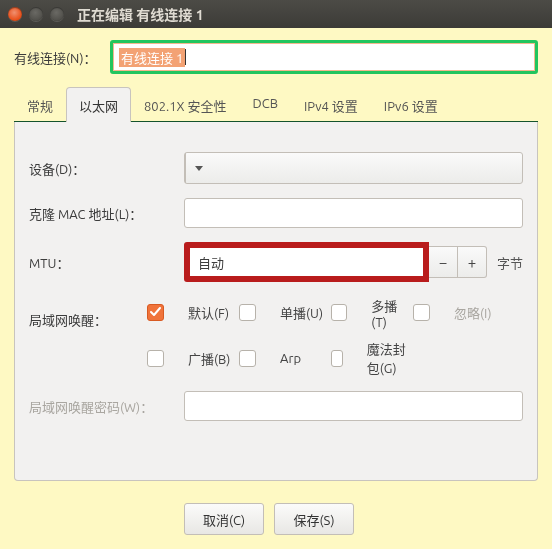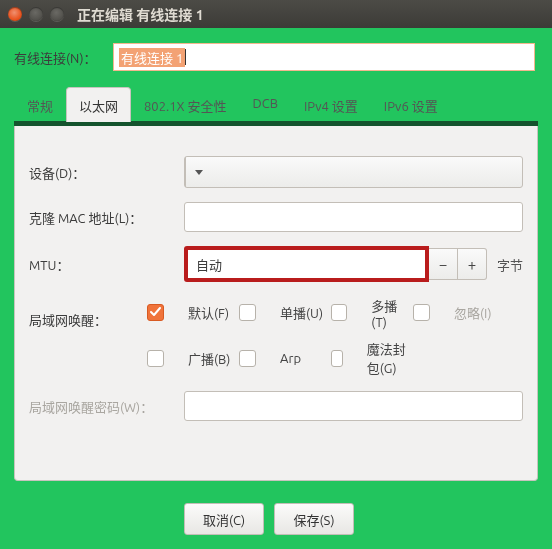--- a/index.html
+++ b/index.html
@@ -1,41 +1,41 @@
 <!DOCTYPE html>
 <html><head>
 <meta charset="utf-8">
 <style>
   html,body{margin:0;padding:0;font-family:"Ubuntu","Noto Sans CJK SC","WenQuanYi Micro Hei",sans-serif;font-size:13px;color:#3c3c3c;background:#dcdcdc}
-  .window{width:552px;height:549px;background:#22c55e;display:flex;flex-direction:column;box-sizing:border-box}
+  .window{width:552px;height:549px;background:#fef9c3;display:flex;flex-direction:column;box-sizing:border-box}
   .titlebar{height:28px;background:linear-gradient(to bottom,#4c4b46,#3c3b37);display:flex;align-items:center;padding:0 8px;color:#dfdbd2;font-weight:bold;font-size:14px}
   .wbtn{width:14px;height:14px;border-radius:7px;margin-right:7px;display:inline-block;box-shadow:inset 0 1px 1px rgba(0,0,0,.4),0 1px 0 rgba(255,255,255,.15)}
   .wbtn.close{background:radial-gradient(circle at 45% 40%,#f09070,#e95420 60%,#c33a00)}
   .wbtn.min,.wbtn.max{background:radial-gradient(circle at 45% 40%,#6a6964,#54534e 60%,#3b3a36)}
   .title-text{margin-left:6px}
   .body{flex:1;padding:12px 14px 12px 14px;display:flex;flex-direction:column;box-sizing:border-box}
   .row{display:flex;align-items:center;margin-bottom:12px}
   .lbl-top{width:96px;color:#3c3c3c}
   .conn-input{flex:1;height:28px;border:3px solid #22c55e;border-radius:3px;background:#fff;padding:0 6px;display:flex;align-items:center;box-shadow:0 0 0 1px #f3b68f inset}
   .conn-input .sel{background:#f3a274;color:#fff;padding:0 2px}
   .caret{width:1px;height:16px;background:#333;margin-left:0}
-  .tabs{display:flex;border-bottom:5px solid #14532d;margin-bottom:0;position:relative}
+  .tabs{display:flex;border-bottom:1px solid #14532d;margin-bottom:0;position:relative}
   .tab{padding:8px 12px 7px 12px;color:#555;border:1px solid transparent;border-bottom:none;border-top-left-radius:4px;border-top-right-radius:4px;cursor:pointer;position:relative;top:1px;background:transparent}
   .tab.active{background:#f2f1f0;border-color:#c8c4be;color:#333}
   .tabpage{border:1px solid #c8c4be;border-top:none;border-radius:0 0 4px 4px;padding:30px 14px 14px 14px;flex:1;background:#f2f1f0}
   .frow{display:flex;align-items:center;margin-bottom:14px}
   .frow .flabel{width:155px;color:#3c3c3c}
   .flabel.disabled{color:#a9a6a0}
   .finput{flex:1;height:28px;border:1px solid #c3beb7;border-radius:3px;background:#fff;padding:0 6px;display:flex;align-items:center}
   .combo{flex:1;height:30px;border:1px solid #c3beb7;border-radius:3px;background:linear-gradient(to bottom,#fafafa,#ececea);display:flex;align-items:center}
   .combo .ctext{flex:1;padding:0 8px}
   .combo .cbtn{width:26px;height:100%;border-left:1px solid #c3beb7;display:flex;align-items:center;justify-content:center}
   .tri{width:0;height:0;border-left:4px solid transparent;border-right:4px solid transparent;border-top:5px solid #555}
   .spin{display:flex;align-items:center;flex:1}
-  .spin .sfield{flex:1;height:28px;border:4px solid #b91c1c;border-radius:3px 0 0 3px;background:#fff;padding:0 8px;display:flex;align-items:center}
+  .spin .sfield{flex:1;height:28px;border:6px solid #b91c1c;border-radius:3px 0 0 3px;background:#fff;padding:0 8px;display:flex;align-items:center}
   .spin .sb{width:28px;height:30px;border:1px solid #c3beb7;border-left:none;background:linear-gradient(to bottom,#fafafa,#ececea);display:flex;align-items:center;justify-content:center;font-size:15px;color:#444;cursor:pointer}
   .spin .sb.plus{border-radius:0 3px 3px 0}
   .unit{margin-left:10px;color:#555}
   .checks{flex:1;display:grid;grid-template-columns:90px 90px 80px 110px;row-gap:10px;column-gap:2px;align-items:center}
   .chk{display:flex;align-items:center;gap:24px;color:#444}
   .chk.disabled{color:#a9a6a0}
   .cbox{width:15px;height:15px;border:1px solid #b7b2aa;border-radius:3px;background:#fff;display:flex;align-items:center;justify-content:center}
   .cbox.checked{background:#f0733a;border-color:#d85a22}
   .cbox.checked svg{display:block}
   .cbox svg{display:none}

